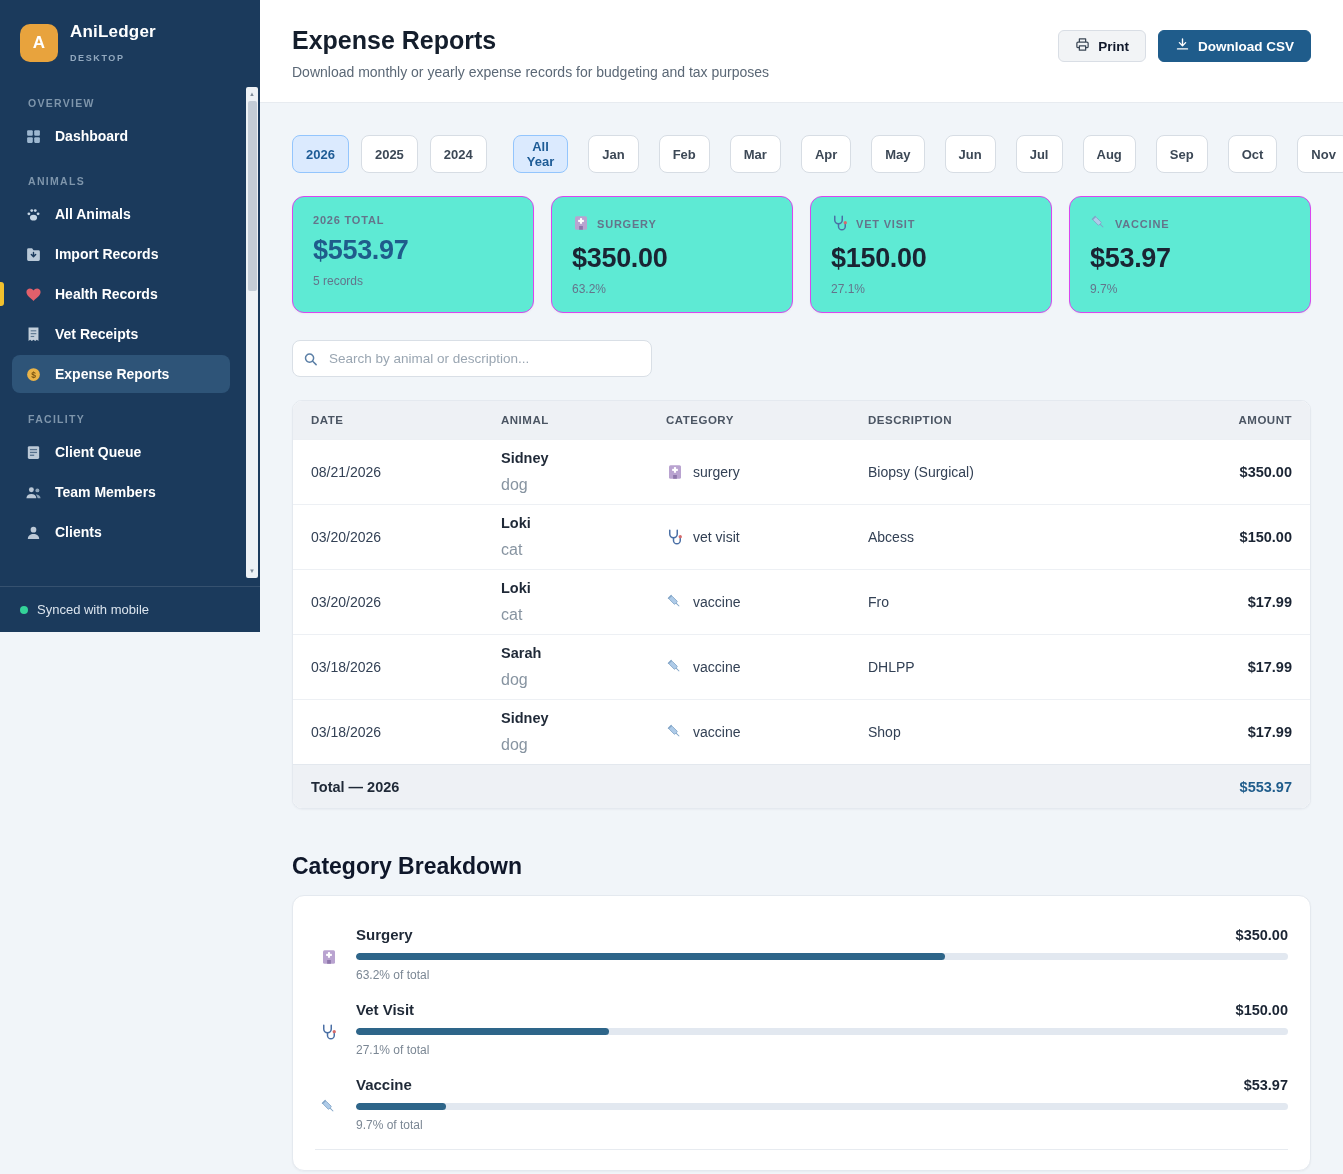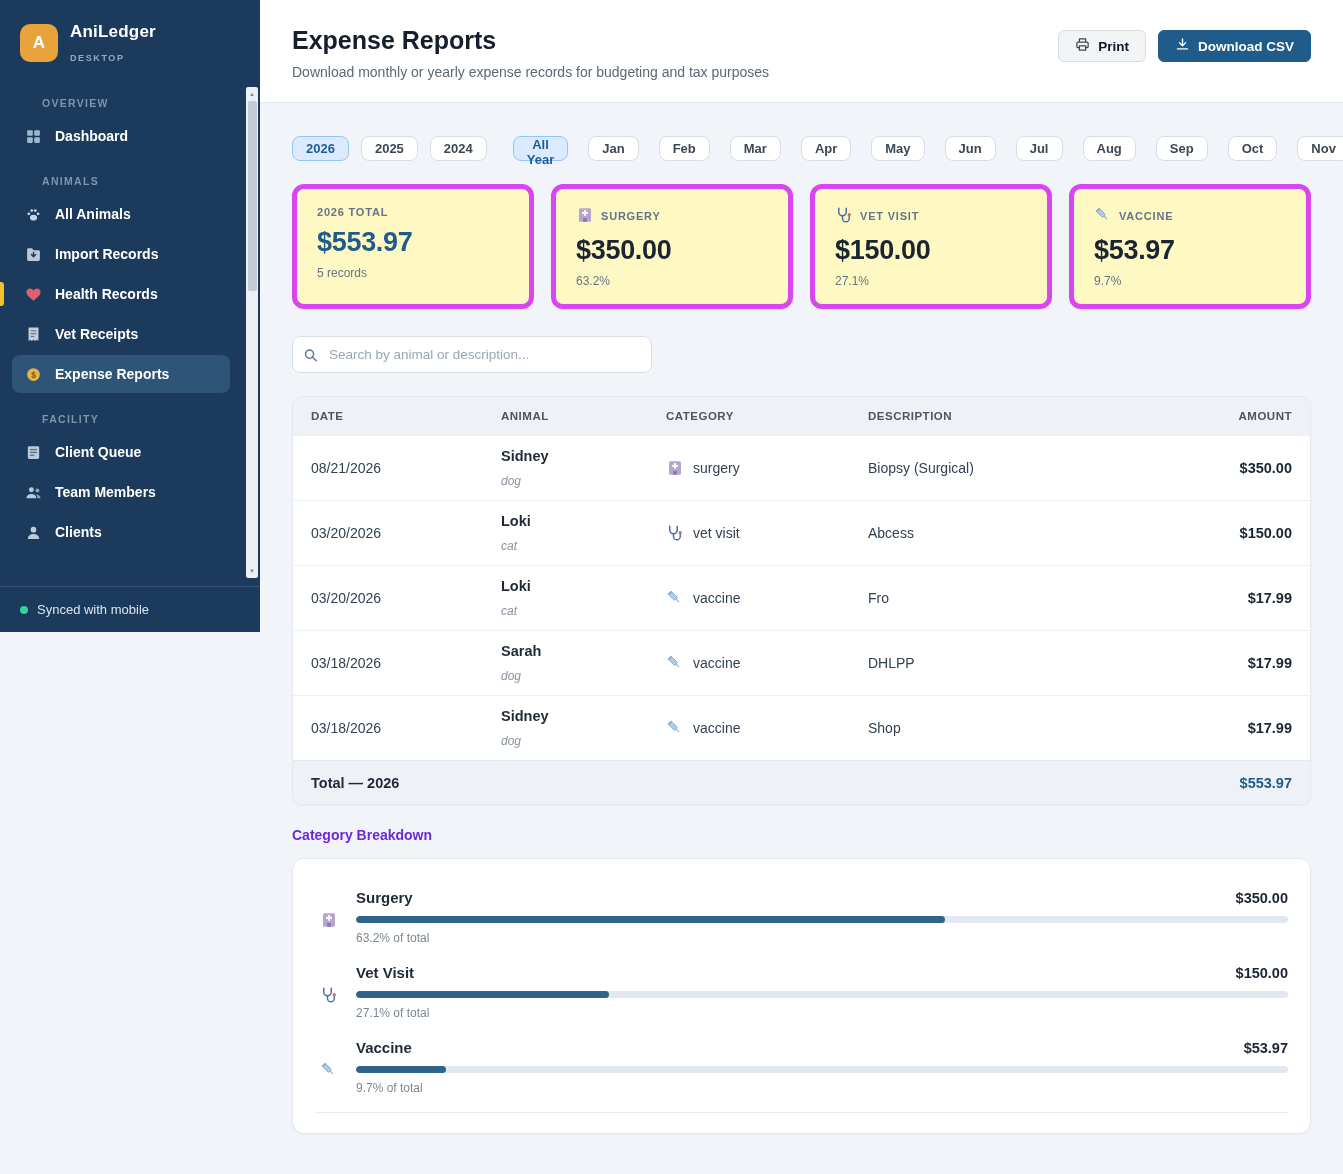--- a/index.html
+++ b/index.html
@@ -20,21 +20,21 @@
 
   
   .sidebar-col{width:260px;flex:0 0 260px;}
   .sidebar-panel{height:632px;background:var(--sidebar);display:flex;flex-direction:column;position:relative;}
   .brand{display:flex;align-items:center;gap:12px;padding:22px 20px 14px;}
   .logo{width:38px;height:38px;border-radius:10px;background:var(--logo);color:#fff;font-weight:800;font-size:17px;display:flex;align-items:center;justify-content:center;flex:0 0 38px;}
   .brand-name{color:#fff;font-size:17px;font-weight:800;letter-spacing:.2px;}
   .brand-sub{color:#93a9bf;font-size:9px;font-weight:700;letter-spacing:1.6px;margin-top:11px;}
   .nav-area{flex:1;position:relative;}
   nav{padding:0 30px 8px 12px;}
-  .section-label{color:#7e95ab;font-size:10.5px;font-weight:700;letter-spacing:1.3px;margin:20px 30px 8px;}
+  .section-label{color:#7e95ab;font-size:10.5px;font-weight:700;letter-spacing:1.3px;margin:20px 16px 8px;}
   .nav-item{position:relative;display:flex;align-items:center;gap:13px;padding:10px 12px;margin:2px 0;border-radius:8px;color:#ffffff;font-size:14px;font-weight:600;cursor:pointer;white-space:nowrap;}
   .nav-item.active{background:var(--sidebar-active);color:#fff;font-weight:700;}
   .nav-item .icon{width:18px;height:18px;display:flex;align-items:center;justify-content:center;flex:0 0 18px;}
   .marker{position:absolute;left:-12px;top:7px;width:4px;height:24px;border-radius:0 3px 3px 0;background:#f2c12e;}
   .scrollbar{position:absolute;top:10px;bottom:8px;right:2px;width:12px;background:#edf1f5;border-radius:2px;}
   .sb-arrow{position:absolute;left:0;right:0;height:12px;display:flex;align-items:center;justify-content:center;font-size:6px;color:#7e8b99;cursor:pointer;}
   .sb-arrow.up{top:1px;} .sb-arrow.down{bottom:1px;}
   .sb-thumb{position:absolute;left:1.5px;right:1.5px;top:14px;height:190px;background:#c3ccd6;border-radius:2px;cursor:pointer;}
   .sidebar-footer{height:46px;border-top:1px solid rgba(255,255,255,.12);display:flex;align-items:center;gap:9px;padding:0 20px;color:#dbe4ee;font-size:13px;}
   .dot{width:8px;height:8px;border-radius:50%;background:var(--green);flex:0 0 8px;}
@@ -47,56 +47,56 @@
   .header-actions{display:flex;gap:12px;margin-top:4px;}
   .btn{display:inline-flex;align-items:center;gap:8px;height:32px;padding:0 16px;border-radius:6px;font-family:inherit;font-size:13.5px;cursor:pointer;}
   .btn-light{background:#f2f4f6;border:1px solid #d9dee5;color:#0f172a;font-weight:600;}
   .btn-primary{background:var(--accent);border:1px solid var(--accent);color:#fff;font-weight:700;}
   .content{padding:32px 32px 20px;}
 
   
   .filters{display:flex;align-items:center;}
   .pill-group{display:flex;gap:12px;}
   .pill-group.months{gap:20px;}
-  .pill{height:25px;padding:0 13px;border-radius:8px;border:1px solid #d7dde4;background:#fff;color:#3c4856;font-family:inherit;font-size:13px;font-weight:600;cursor:pointer;}
+  .pill{height:38px;padding:0 13px;border-radius:8px;border:1px solid #d7dde4;background:#fff;color:#3c4856;font-family:inherit;font-size:13px;font-weight:600;cursor:pointer;}
   .pill.active{background:var(--pill-bg);border-color:var(--pill-border);color:#1e5c96;}
   .divider-v{width:1px;height:26px;background:#d9dfe6;margin:0 13px;}
 
   
   .cards{display:grid;grid-template-columns:repeat(4,1fr);gap:17px;margin-top:23px;}
-  .card{background:#fef9c3;border:5px solid #d946ef;border-radius:12px;padding:17px 20px 16px;box-shadow:0 1px 2px rgba(16,24,40,.04);}
+  .card{background:#5eead4;border:1px solid #d946ef;border-radius:12px;padding:17px 20px 16px;box-shadow:0 1px 2px rgba(16,24,40,.04);}
   .card-label{display:flex;align-items:center;gap:7px;color:#64748b;font-size:11px;font-weight:700;letter-spacing:.8px;text-transform:uppercase;}
   .card-value{margin-top:9px;font-size:27px;font-weight:800;color:#1a2433;letter-spacing:-.3px;}
   .card.accent .card-value{color:var(--accent);}
   .card-sub{margin-top:8px;font-size:12px;color:#64748b;}
 
   
   .search-wrap{position:relative;width:360px;margin-top:27px;}
   .search-icon{position:absolute;left:11px;top:50%;transform:translateY(-50%);display:flex;}
   .search-wrap input{width:100%;height:37px;border:1px solid #d9dfe6;border-radius:8px;background:#fff;padding:0 12px 0 36px;font-family:inherit;font-size:13.5px;color:#334155;outline:none;}
   .search-wrap input::placeholder{color:#9aa6b2;}
 
   
   .table-card{margin-top:23px;background:#fff;border:1px solid #e4e9ef;border-radius:10px;overflow:hidden;box-shadow:0 1px 2px rgba(16,24,40,.04);}
   .t-row{display:grid;grid-template-columns:190px 165px 202px 1fr 130px;align-items:center;padding:0 18px;}
   .t-head{height:38px;background:#eef1f5;color:#4b5563;font-size:11.5px;font-weight:700;letter-spacing:.5px;}
   .t-head div:last-child{text-align:right;}
   .t-body-row{min-height:65px;border-top:1px solid #edf0f4;}
   .date,.desc{font-size:14px;color:#334155;}
   .animal-name{font-size:14.5px;font-weight:700;color:#1f2937;}
-  .animal-species{margin-top:10px;font-size:12px;color:#8794a1;font-style:italic;}
+  .animal-species{margin-top:10px;font-size:16px;color:#8794a1;}
   .cat{display:flex;align-items:center;gap:9px;font-size:14px;color:#334155;}
   .cat .icon{display:flex;}
   .amount{text-align:right;font-size:14.5px;font-weight:700;color:#1a2433;}
   .t-foot{display:grid;grid-template-columns:1fr 130px;align-items:center;height:44px;padding:0 18px;background:#eef1f5;border-top:1px solid #e3e8ee;}
   .foot-label{font-size:14.5px;font-weight:700;color:#1f2937;}
   .t-foot .amount{color:var(--accent);}
 
   
-  .breakdown-title{margin:22px 0 0;font-size:14px;font-weight:800;color:#6d28d9;}
+  .breakdown-title{margin:44px 0 0;font-size:23px;font-weight:800;color:#0f172a;}
   .breakdown-card{margin-top:15px;background:#fff;border:1px solid #e4e9ef;border-radius:12px;padding:24px 22px 14px;box-shadow:0 1px 2px rgba(16,24,40,.04);}
   .bk-item{display:flex;gap:13px;padding:6px 0 13px;}
   .bk-icon{width:28px;display:flex;align-items:center;justify-content:center;margin-top:6px;flex:0 0 28px;}
   .bk-content{flex:1;min-width:0;}
   .bk-top{display:flex;justify-content:space-between;align-items:baseline;}
   .bk-name{font-size:15px;font-weight:700;color:#1f2937;}
   .bk-amount{font-size:14.5px;font-weight:800;color:#1a2433;}
   .bk-bar{margin-top:10px;height:7px;border-radius:4px;background:#e2e8f0;overflow:hidden;}
   .bk-fill{height:100%;border-radius:4px;background:var(--progress);}
   .bk-pct{margin-top:8px;font-size:12px;color:#7b8794;}

